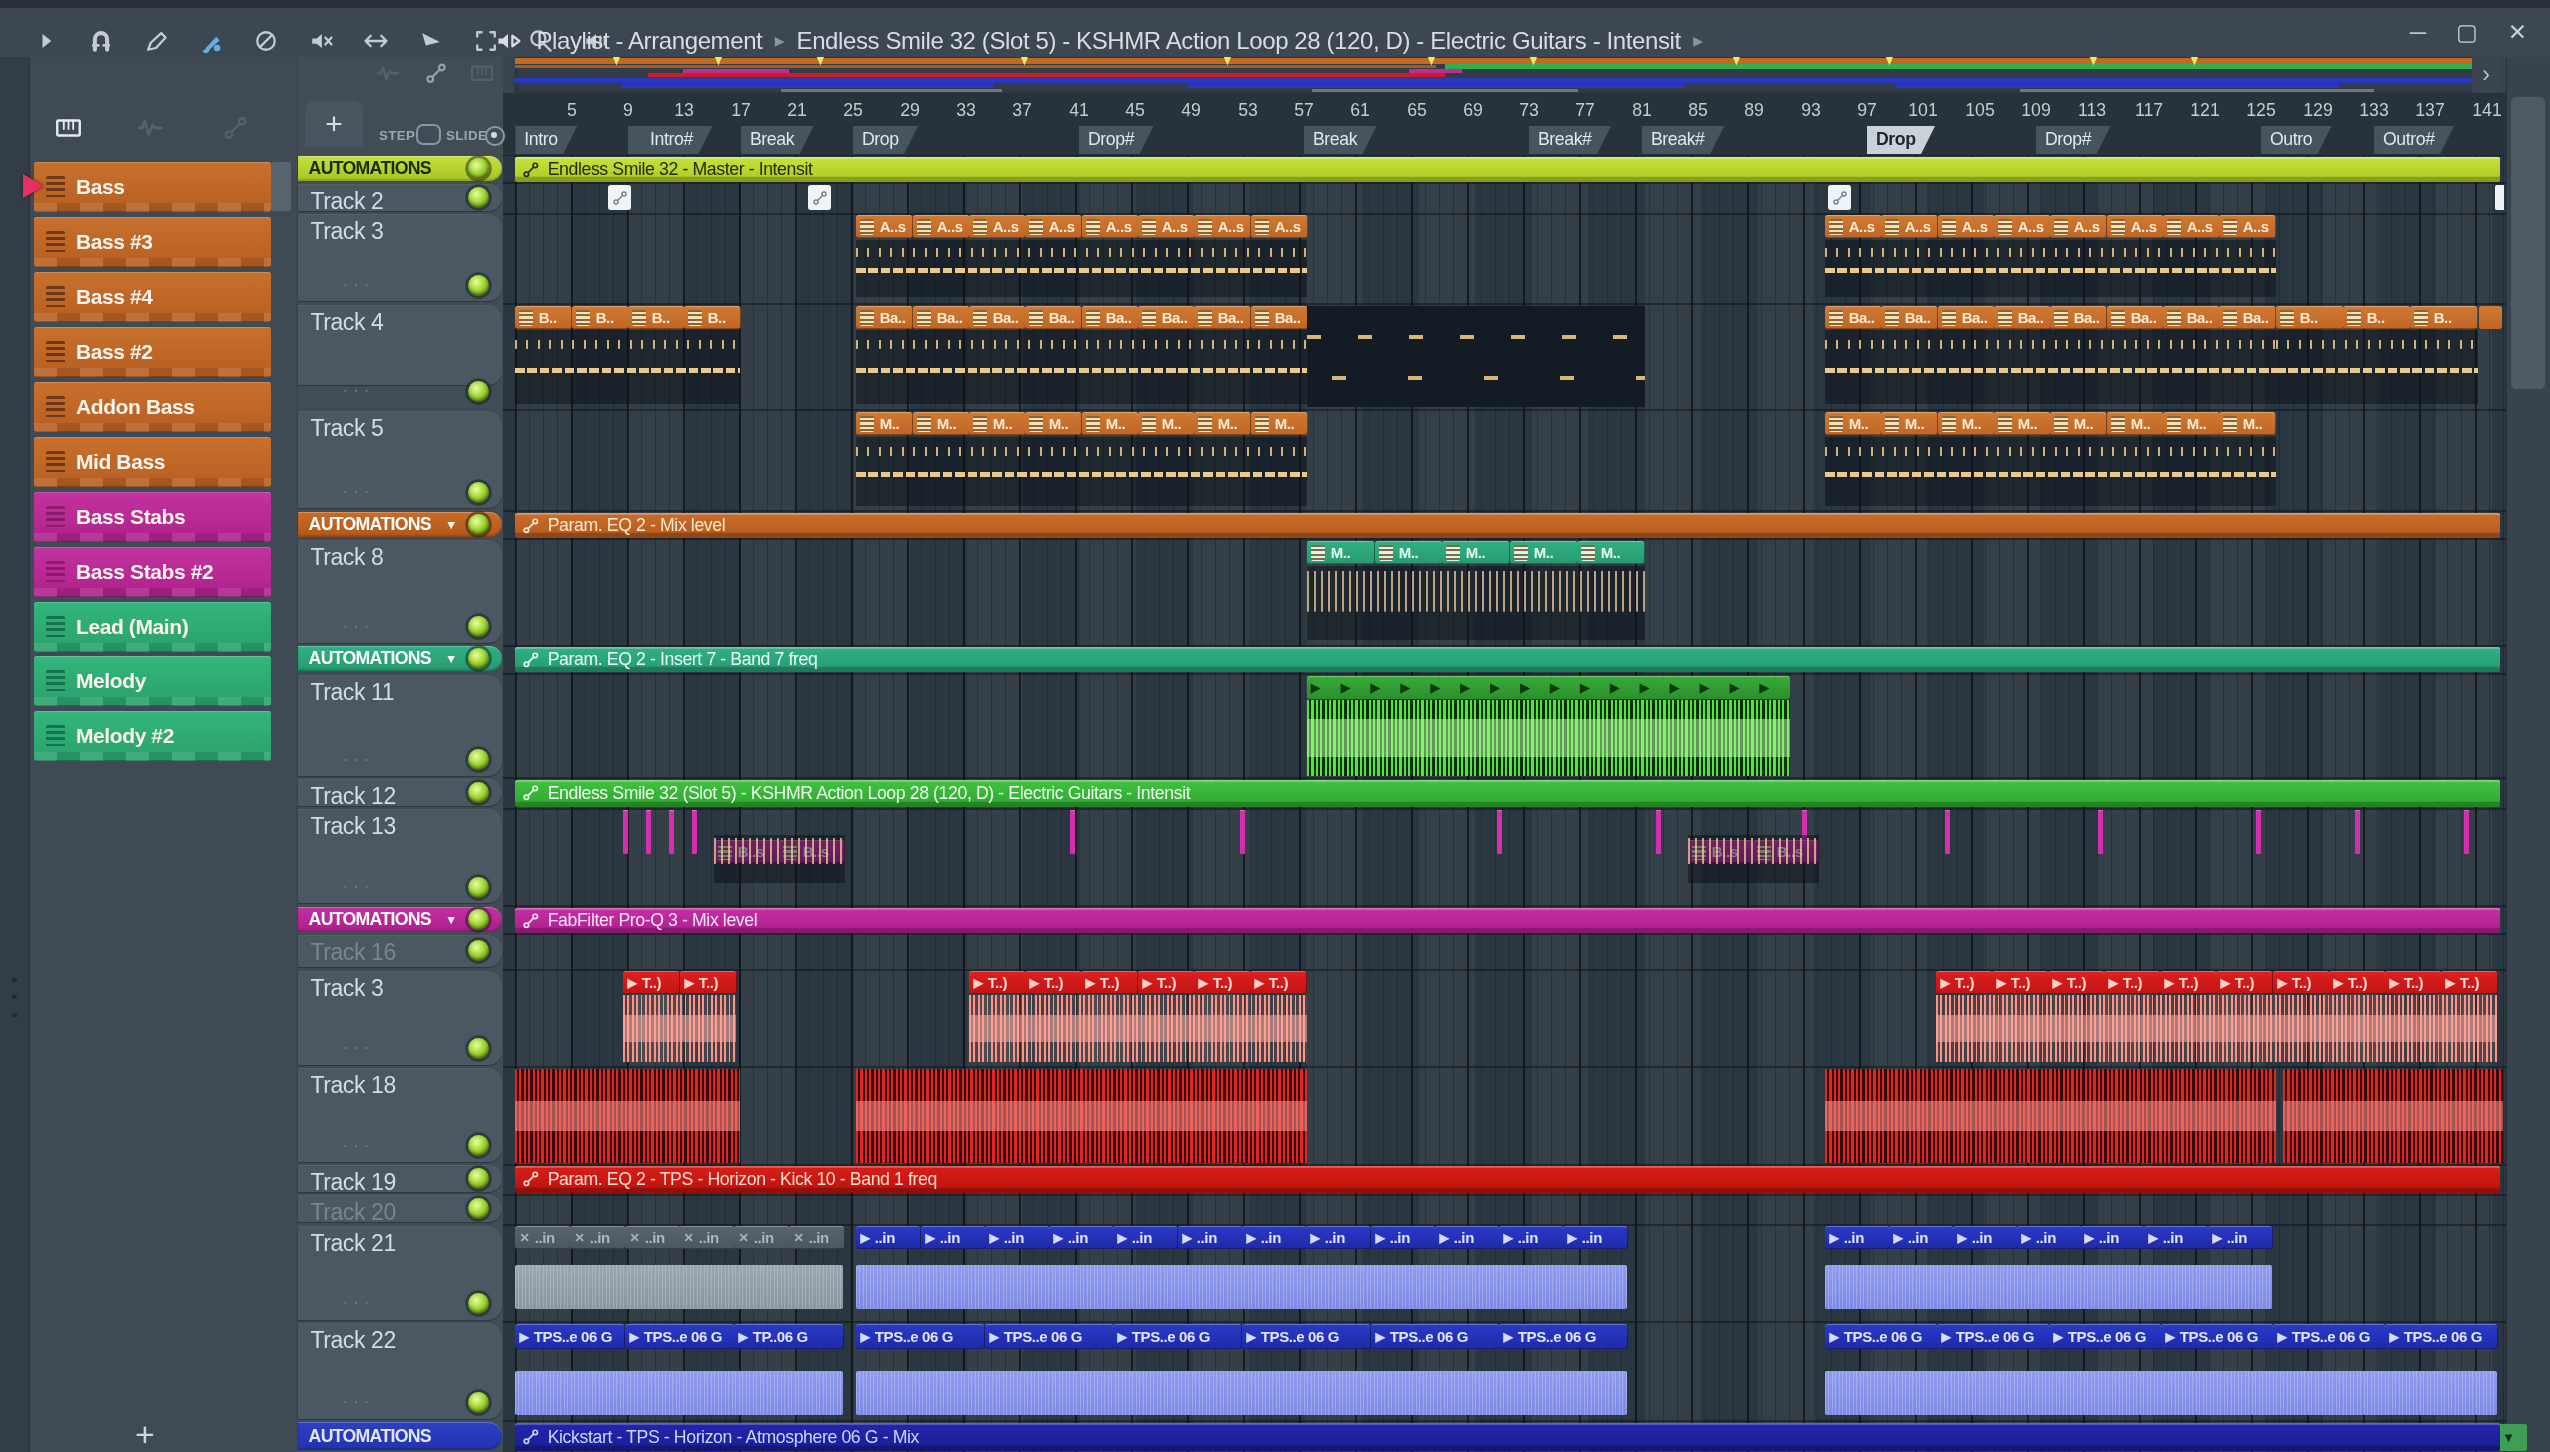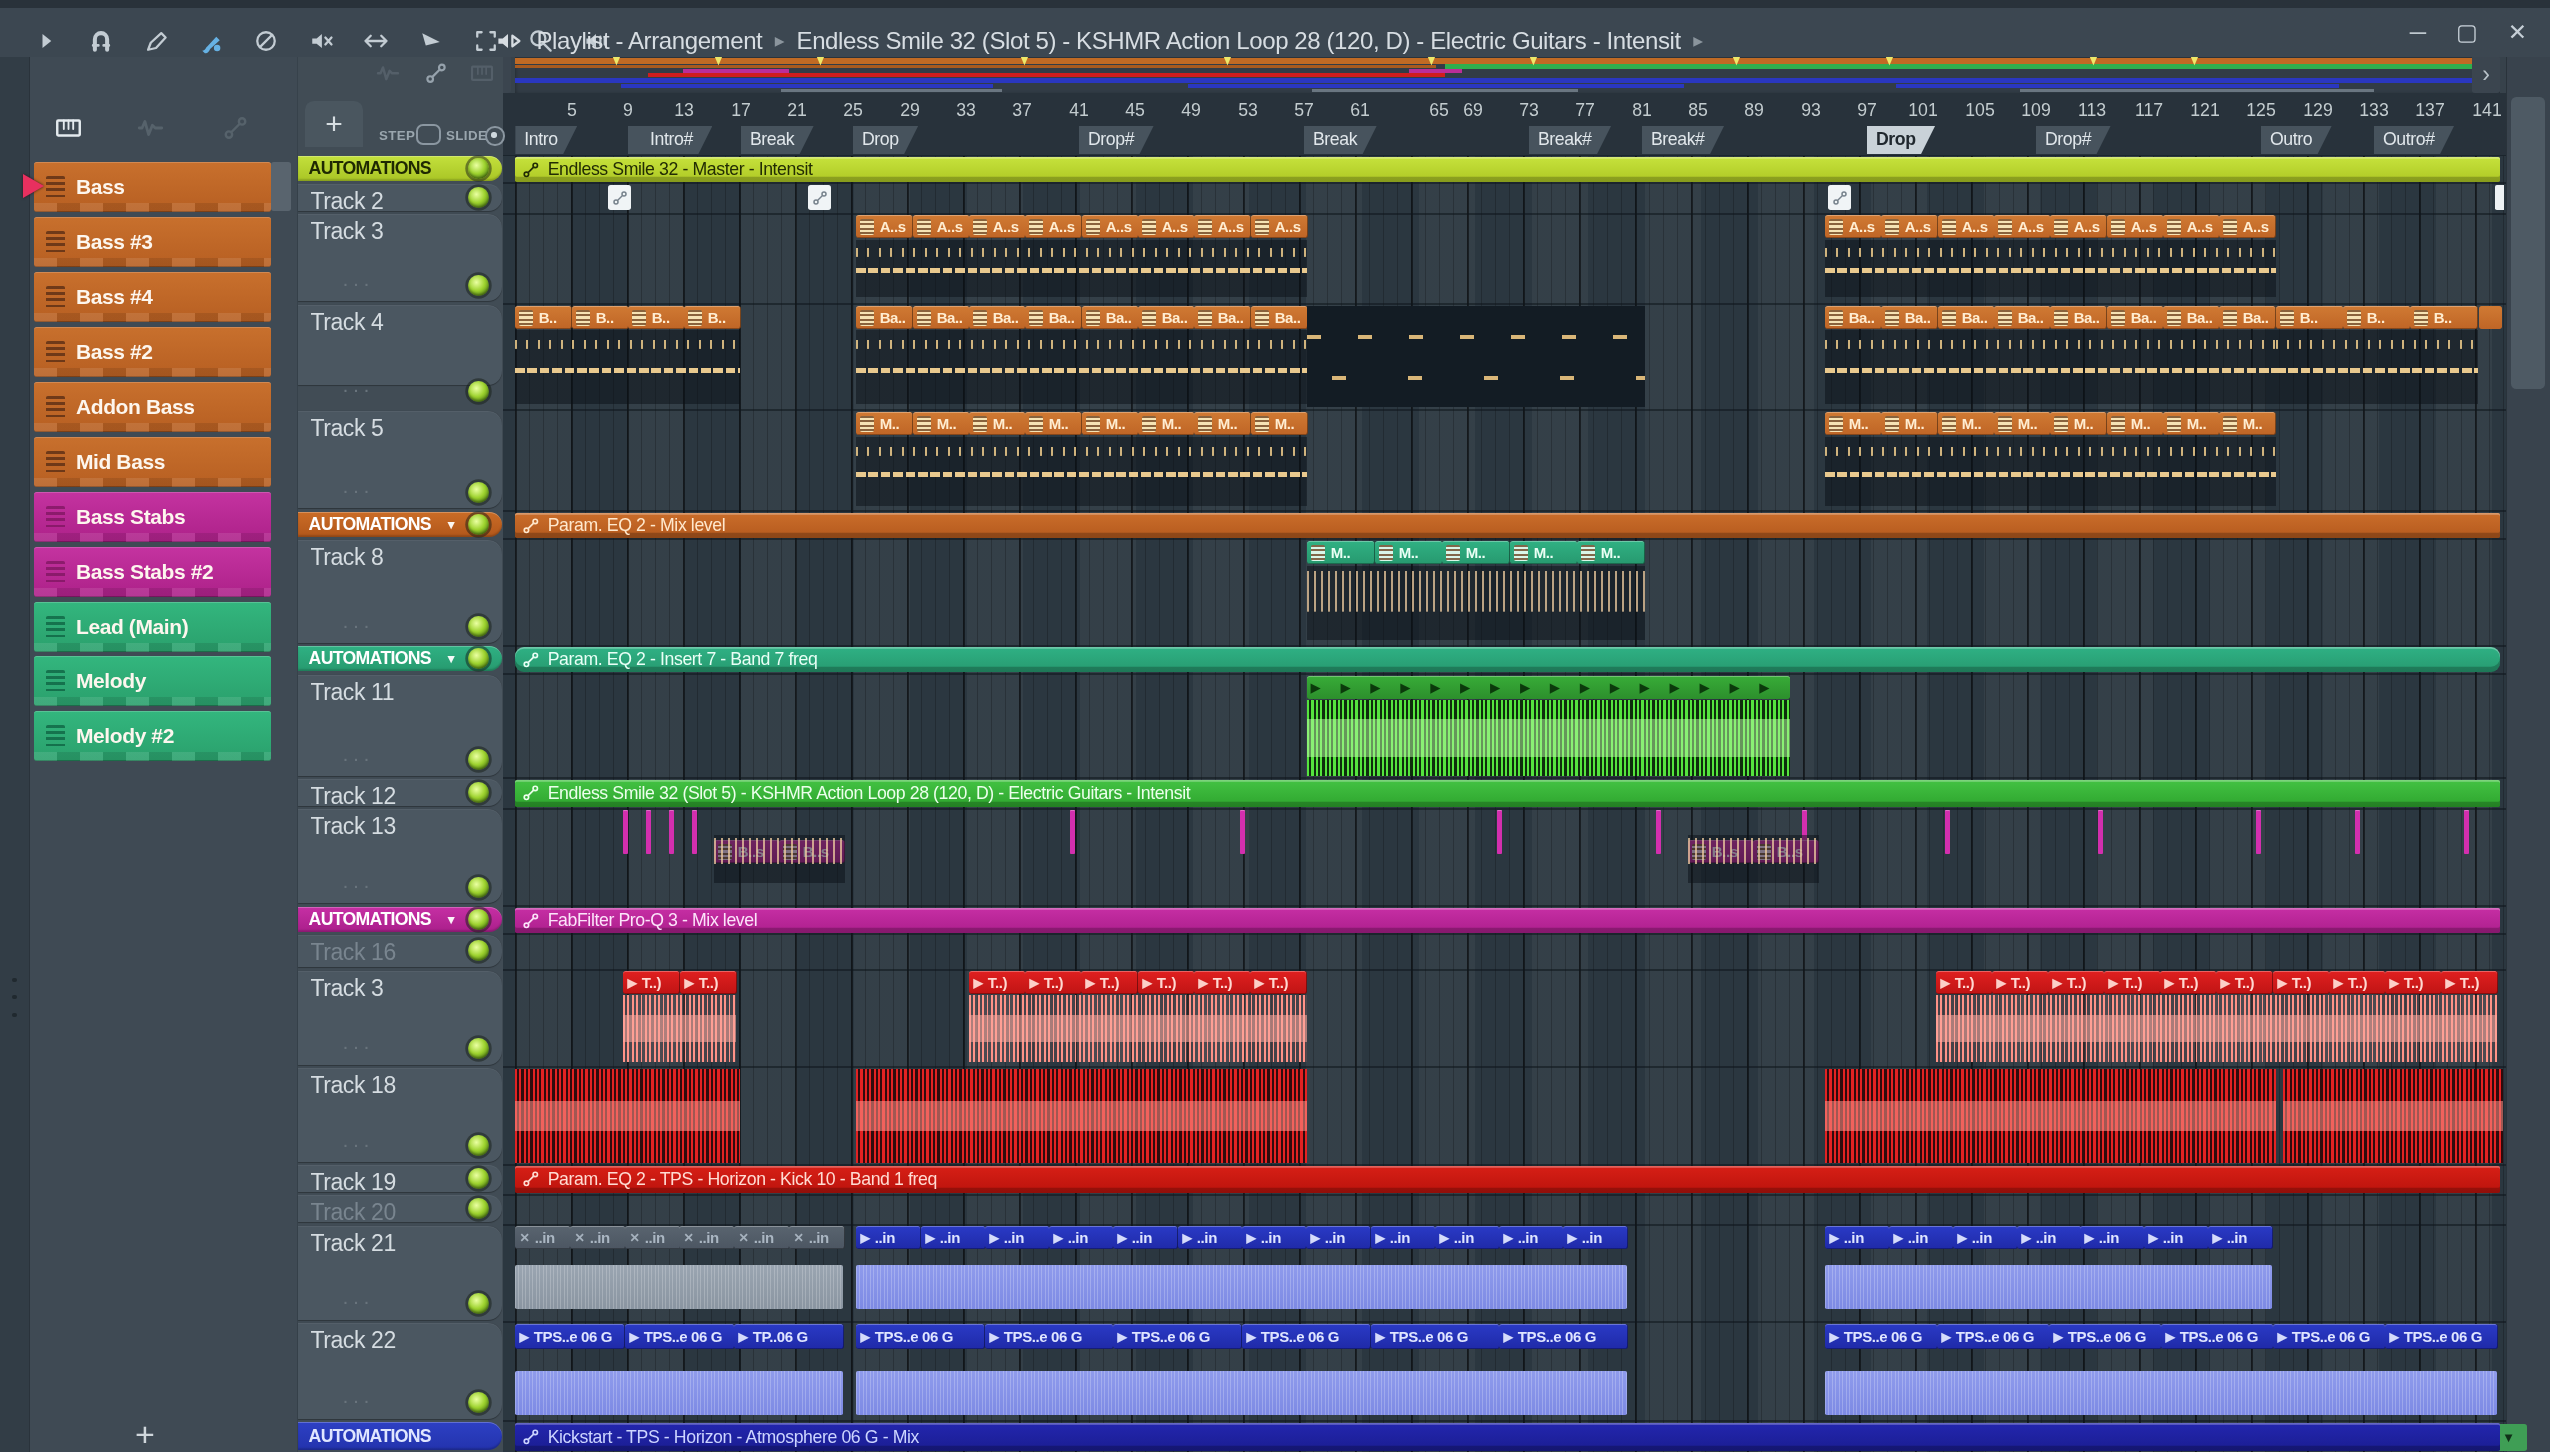--- a/index.html
+++ b/index.html
@@ -177,21 +177,21 @@
       <div class="barnum" style="left: 350px;">25</div>
       <div class="barnum" style="left: 407px;">29</div>
       <div class="barnum" style="left: 463px;">33</div>
       <div class="barnum" style="left: 519px;">37</div>
       <div class="barnum" style="left: 576px;">41</div>
       <div class="barnum" style="left: 632px;">45</div>
       <div class="barnum" style="left: 688px;">49</div>
       <div class="barnum" style="left: 745px;">53</div>
       <div class="barnum" style="left: 801px;">57</div>
       <div class="barnum" style="left: 857px;">61</div>
-      <div class="barnum" style="left: 936px;">65</div>
+      <div class="barnum" style="left: 914px;">65</div>
       <div class="barnum" style="left: 970px;">69</div>
       <div class="barnum" style="left: 1026px;">73</div>
       <div class="barnum" style="left: 1082px; text-align: center;">77</div>
       <div class="barnum" style="left: 1139px;">81</div>
       <div class="barnum" style="left: 1195px;">85</div>
       <div class="barnum" style="left: 1251px;">89</div>
       <div class="barnum" style="left: 1308px;">93</div>
       <div class="barnum" style="left: 1364px;">97</div>
       <div class="barnum" style="left: 1420px;">101</div>
       <div class="barnum" style="left: 1477px;">105</div>
@@ -721,21 +721,21 @@
         <div class="picon"></div>
         <span>M..</span>
       </div>
       <div class="pv-vert" style="position: absolute; left: 1307px; top: 566px; width: 338px; height: 74px;"></div>
       <div class="rowsep" style="top: 673px;"></div>
       <div class="autohead ah-teal" style="top: 646px; height: 25px;">
         <span>AUTOMATIONS</span>
         <span class="ah-arrow">▼</span>
       </div>
       <div class="led" style="left: 468px; top: 648px;"></div>
-      <div class="autoclip ac-teal" style="position: absolute; left: 515px; top: 647px; width: 1985px; height: 25px; border-radius: 9px;">
+      <div class="autoclip ac-teal" style="position: absolute; left: 515px; top: 647px; width: 1985px; height: 25px;">
         <svg viewBox="0 0 32 32" fill="none" stroke="currentColor" stroke-width="3">
           <circle cx="8" cy="24" r="4"></circle>
           <circle cx="24" cy="8" r="4"></circle>
           <path d="M11.5 20.5l9-9"></path>
         </svg>
         <span>Param. EQ 2 - Insert 7 - Band 7 freq</span>
       </div>
       <div class="rowsep" style="top: 777px;"></div>
       <div class="trackhead" style="top: 675px; height: 101px;">
         <span class="tname">Track 11</span>

